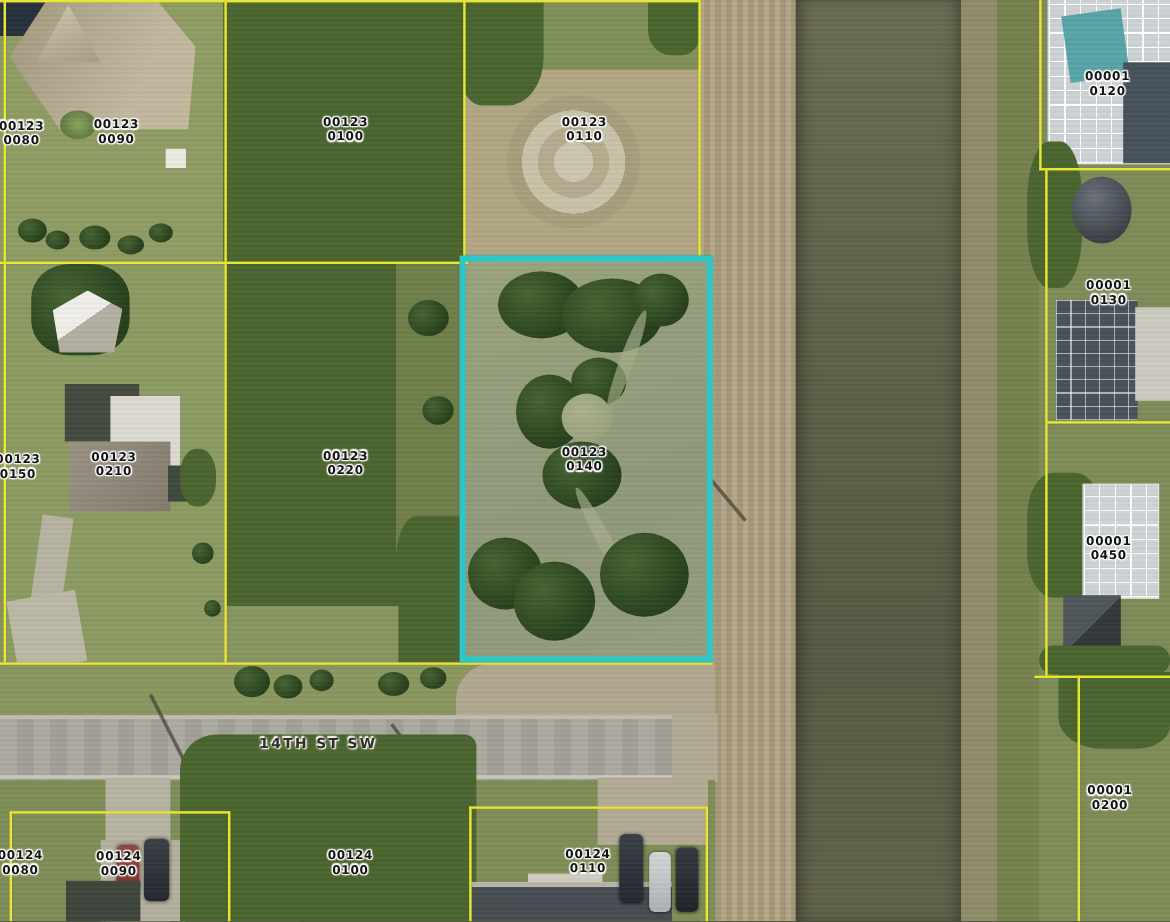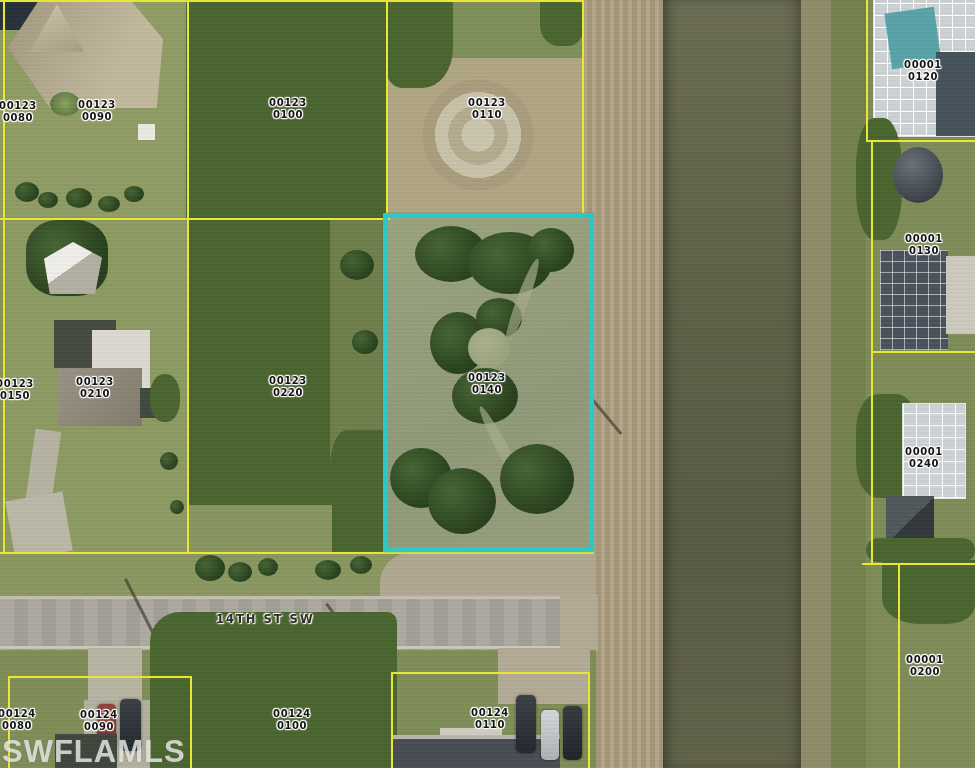--- a/index.html
+++ b/index.html
@@ -214,21 +214,21 @@
   <div class="plabel" style="left:895px;top:59px">
       <span>00001</span>
       <span>0120</span>
     </div>
   <div class="plabel" style="left:896px;top:233px">
       <span>00001</span>
       <span>0130</span>
     </div>
   <div class="plabel" style="left:896px;top:446px">
       <span>00001</span>
-      <span>0240</span>
+      <span>0450</span>
     </div>
   <div class="plabel" style="left:897px;top:654px">
       <span>00001</span>
       <span>0200</span>
     </div>
   <div class="plabel" style="left:-11px;top:708px">
       <span>00124</span>
       <span>0080</span>
     </div>
   <div class="plabel" style="left:71px;top:709px">
@@ -238,14 +238,13 @@
   <div class="plabel" style="left:264px;top:708px">
       <span>00124</span>
       <span>0100</span>
     </div>
   <div class="plabel" style="left:462px;top:707px">
       <span>00124</span>
       <span>0110</span>
     </div>
 
   <div class="street-label" style="left:216px;top:613px">14TH ST SW</div>
-  <div class="watermark" style="left:2px;top:736px">SWFLAMLS</div>
 </div>
 
 </body></html>

